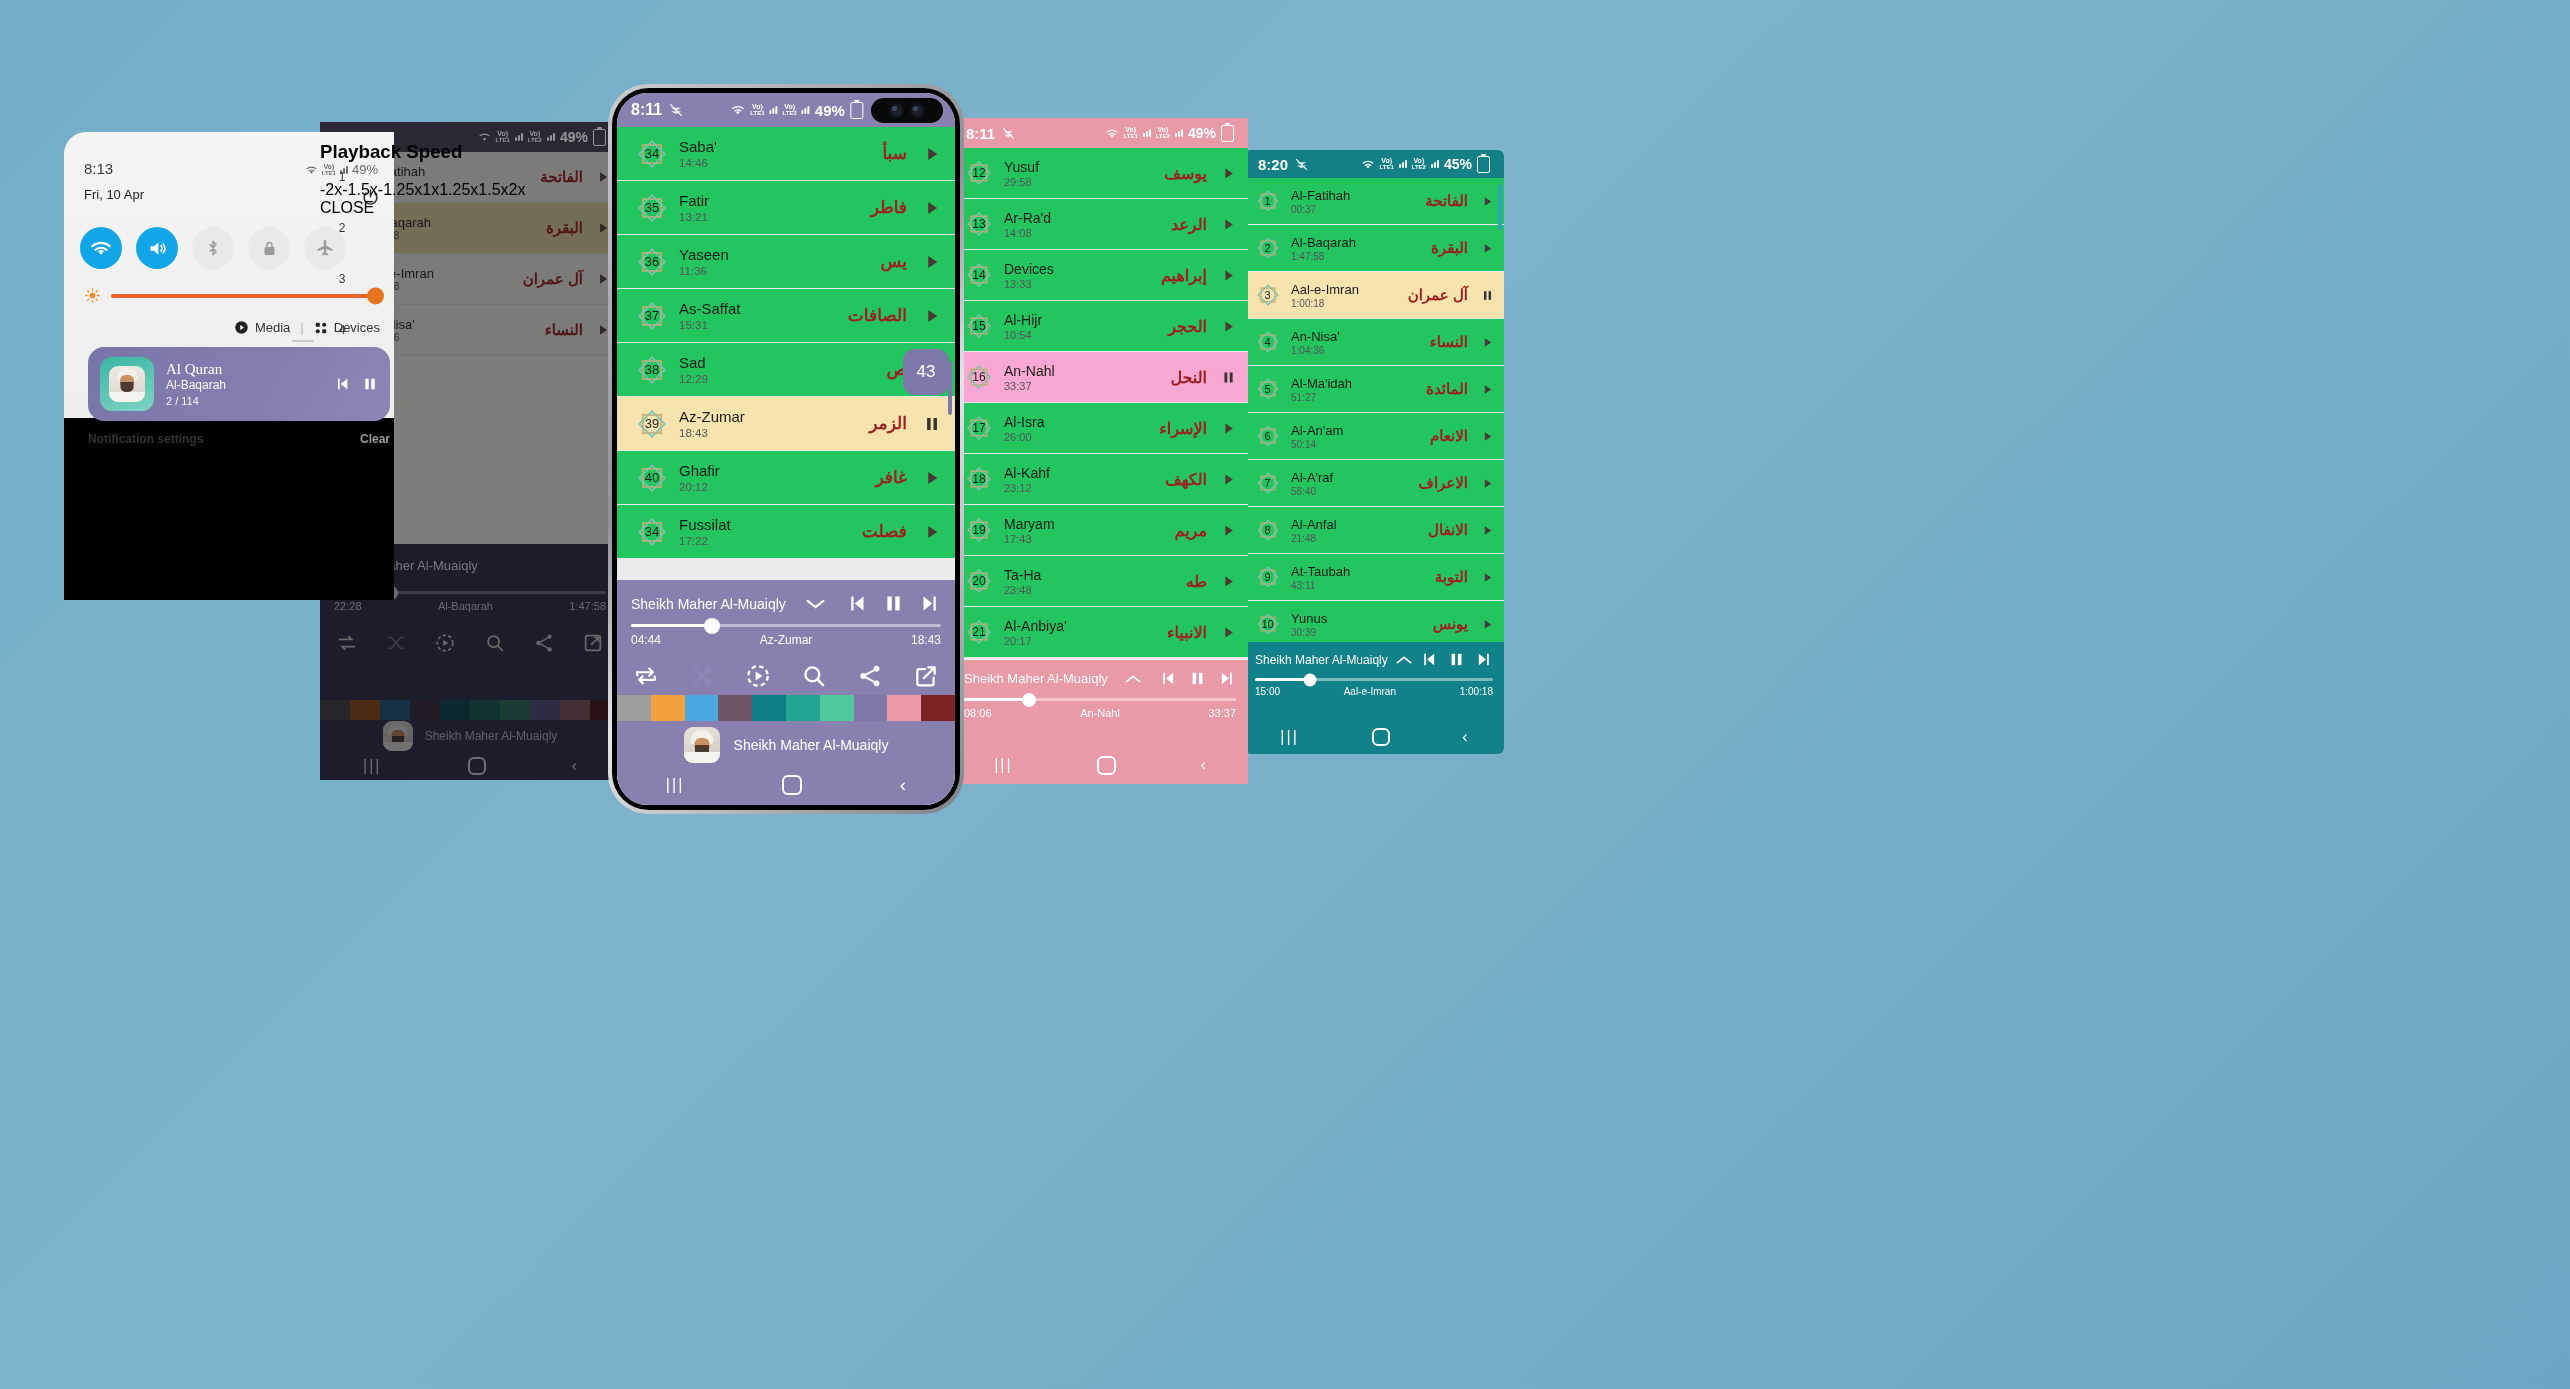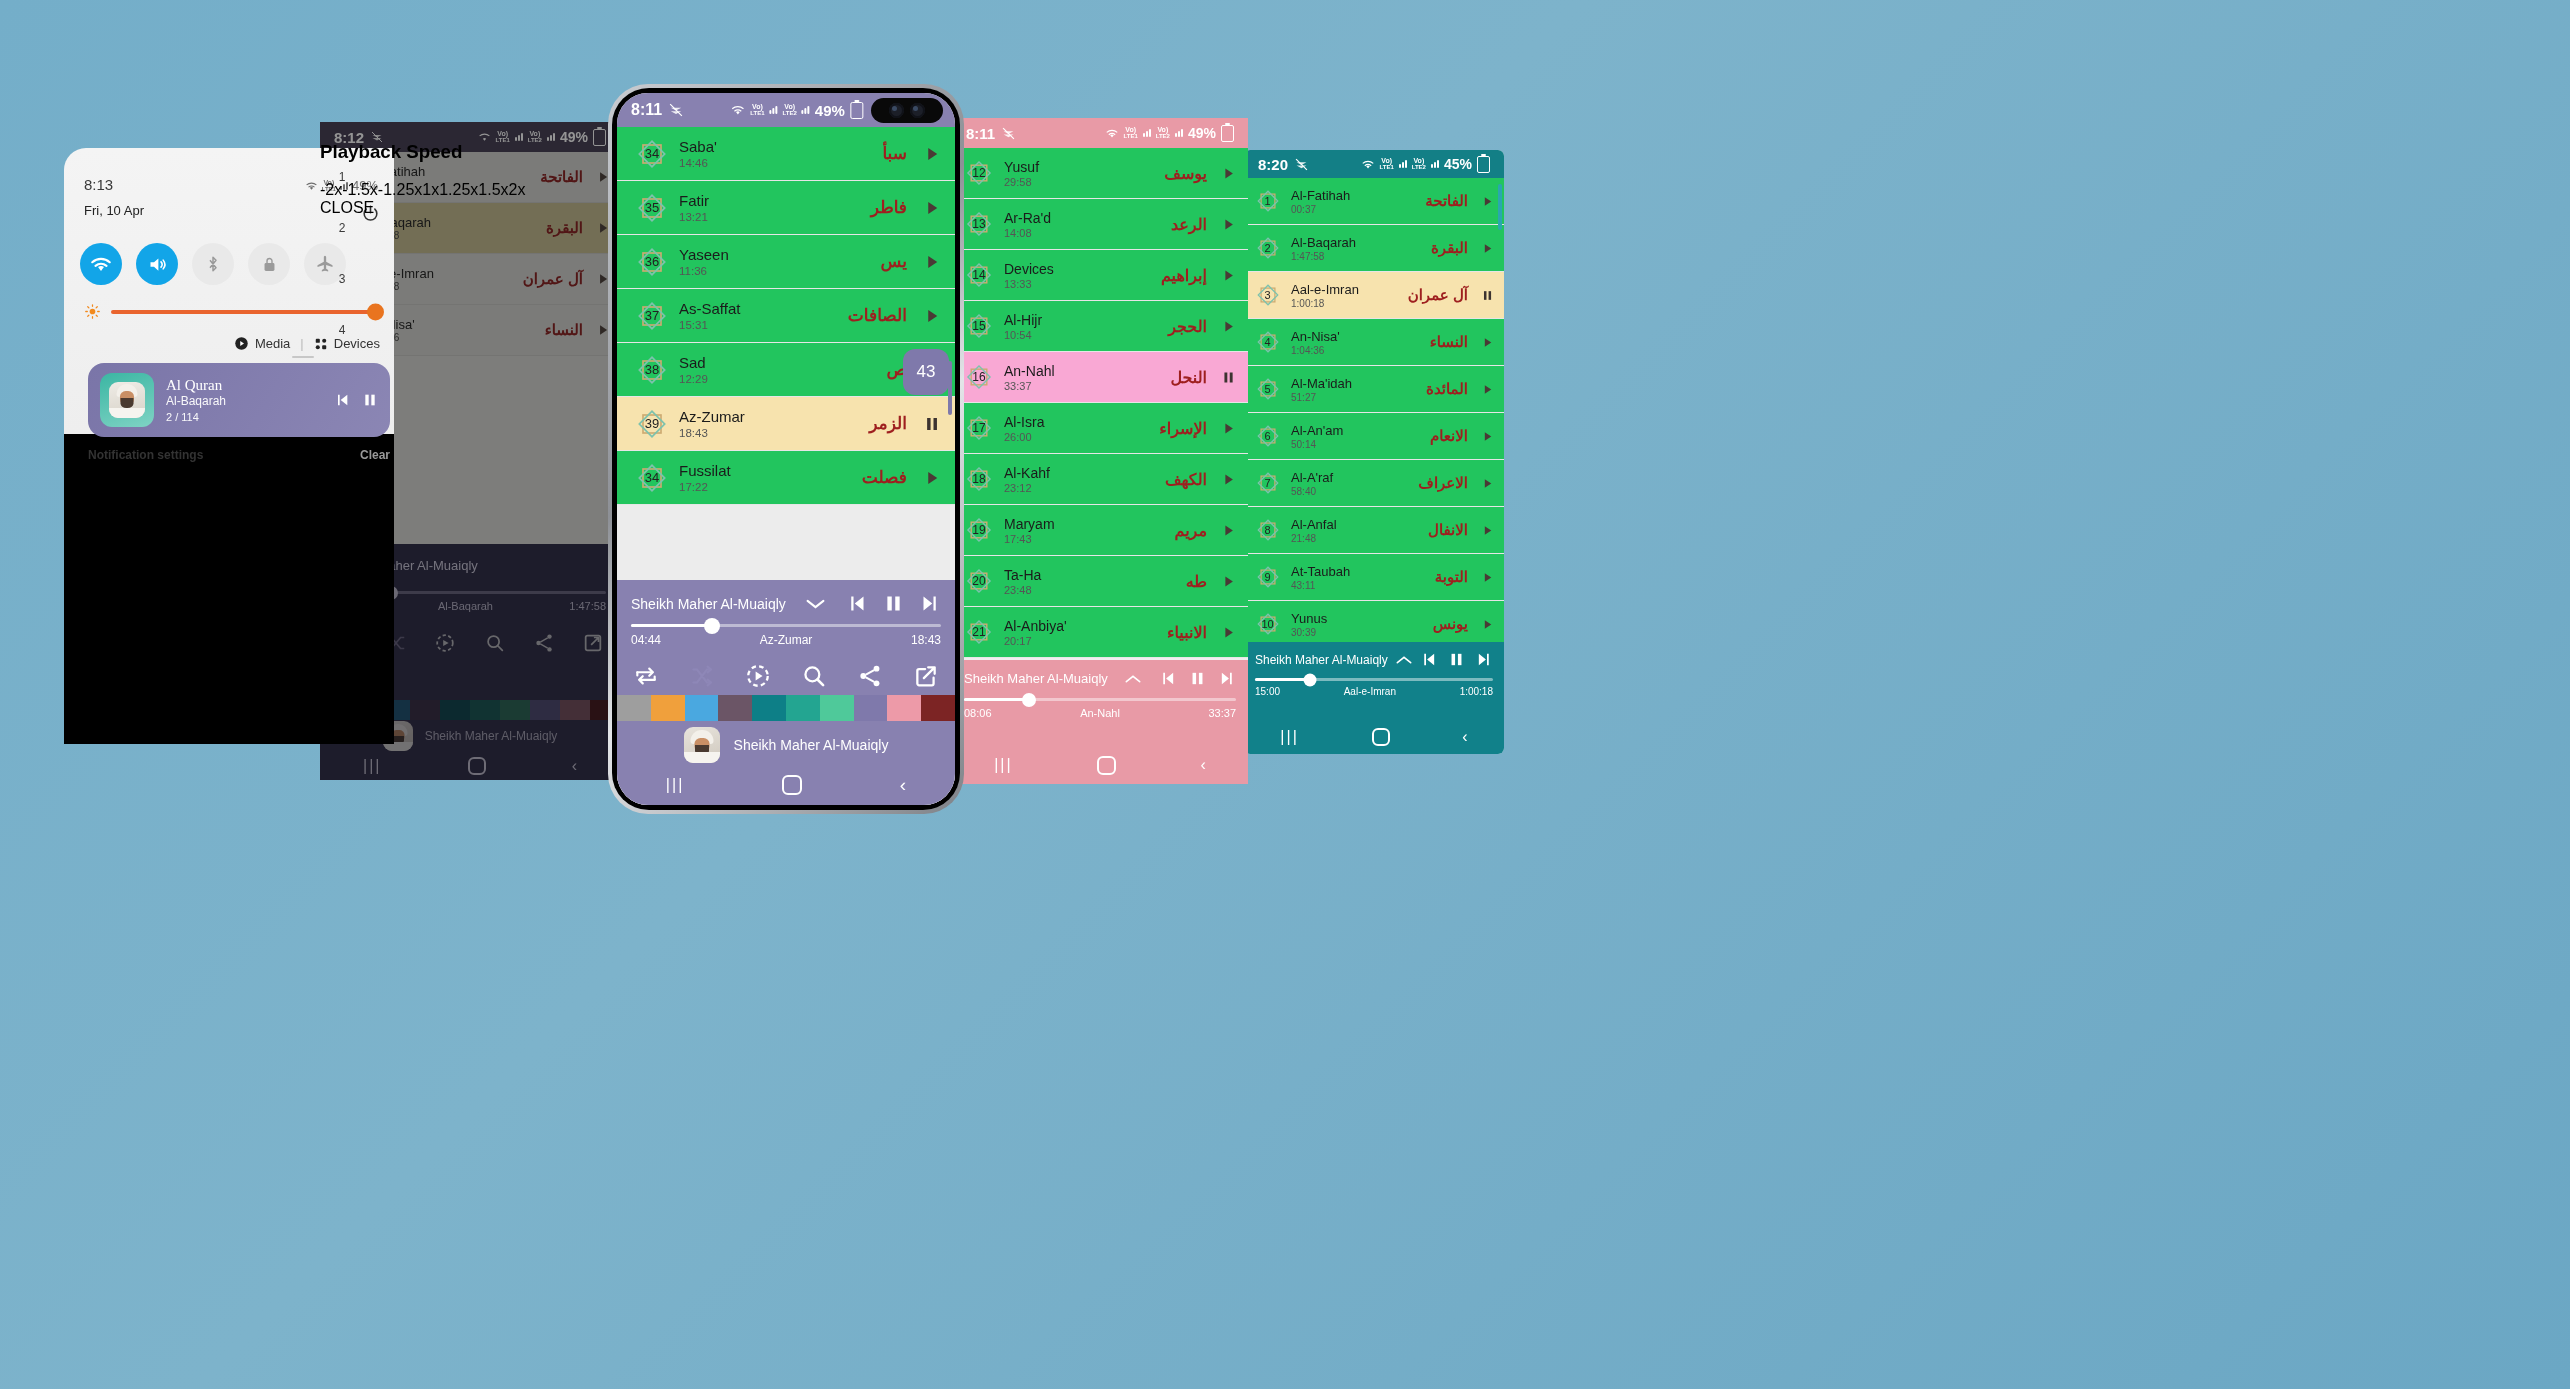--- a/index.html
+++ b/index.html
@@ -58,21 +58,21 @@
   .swatches{display:flex;height:26px;}
   .swatches div{flex:1;}
   .avatarbox{display:flex;align-items:center;justify-content:center;gap:14px;}
   .avatar{background:linear-gradient(160deg,#e8e4dd,#cfc8bd);border-radius:9px;position:relative;overflow:hidden;}
   .avatar .head{position:absolute;left:50%;transform:translateX(-50%);background:#f3f0ea;}
   .avatar .face{position:absolute;left:50%;transform:translateX(-50%);background:#c98f65;border-radius:40%;}
   .avatar .beard{position:absolute;left:50%;transform:translateX(-50%);background:#4a3a30;border-radius:0 0 45% 45%;}
   .avatar .robe{position:absolute;left:0;right:0;bottom:0;background:#f6f4ef;}
 
   
-  #p1{left:64px;top:148px;width:330px;height:596px;}
+  #p1{left:64px;top:132px;width:330px;height:468px;}
   #p1 .sheet{position:absolute;left:0;top:0;width:100%;height:286px;
     background:linear-gradient(180deg,#f4f4f4,#eeeeee);border-radius:22px 0 0 0;}
   #p1 .blackarea{position:absolute;left:0;top:286px;width:100%;height:310px;background:#000;}
   #p1 .sbar{position:absolute;top:28px;left:20px;font-size:15px;color:#3a3a3a;}
   #p1 .sbar-r{position:absolute;top:30px;right:16px;display:flex;gap:4px;align-items:center;color:#6d6d6d;}
   #p1 .date{position:absolute;top:55px;left:20px;font-size:13px;color:#222;}
   #p1 .power{position:absolute;top:56px;right:14px;}
   #p1 .toggles{position:absolute;top:95px;left:16px;display:flex;gap:14px;}
   #p1 .tg{width:42px;height:42px;border-radius:50%;background:#e9e9e9;
     display:flex;align-items:center;justify-content:center;color:#9a9a9a;}
@@ -1259,20 +1259,41 @@
             </div>
           </div>
           <div class="row">
             <div class="badge">
               <span class="star">
                 <svg width="30" height="30" viewBox="0 0 40 40">
                   <rect x="8" y="8" width="24" height="24" fill="none" stroke="#cdab72" stroke-width="2.2" transform="rotate(0 20 20)"></rect>
                   <rect x="8" y="8" width="24" height="24" fill="none" stroke="#7dc2ad" stroke-width="2.2" transform="rotate(45 20 20)"></rect>
                 </svg>
               </span>
+              <span style="position:relative;z-index:2">40</span>
+            </div>
+            <div class="names" style="margin-left:10px">
+              <span class="nm">Ghafir</span>
+              <span class="dur">20:12</span>
+            </div>
+            <div class="ar">غافر</div>
+            <div class="playicon">
+              <svg width="18" height="18" viewBox="0 0 24 24">
+                <path d="M7 4l12 8-12 8z" fill="#4a3a35"></path>
+              </svg>
+            </div>
+          </div>
+          <div class="row">
+            <div class="badge">
+              <span class="star">
+                <svg width="30" height="30" viewBox="0 0 40 40">
+                  <rect x="8" y="8" width="24" height="24" fill="none" stroke="#cdab72" stroke-width="2.2" transform="rotate(0 20 20)"></rect>
+                  <rect x="8" y="8" width="24" height="24" fill="none" stroke="#7dc2ad" stroke-width="2.2" transform="rotate(45 20 20)"></rect>
+                </svg>
+              </span>
               <span style="position:relative;z-index:2">34</span>
             </div>
             <div class="names" style="margin-left:10px">
               <span class="nm">Fussilat</span>
               <span class="dur">17:22</span>
             </div>
             <div class="ar">فصلت</div>
             <div class="playicon">
               <svg width="18" height="18" viewBox="0 0 24 24">
                 <path d="M7 4l12 8-12 8z" fill="#4a3a35"></path>

